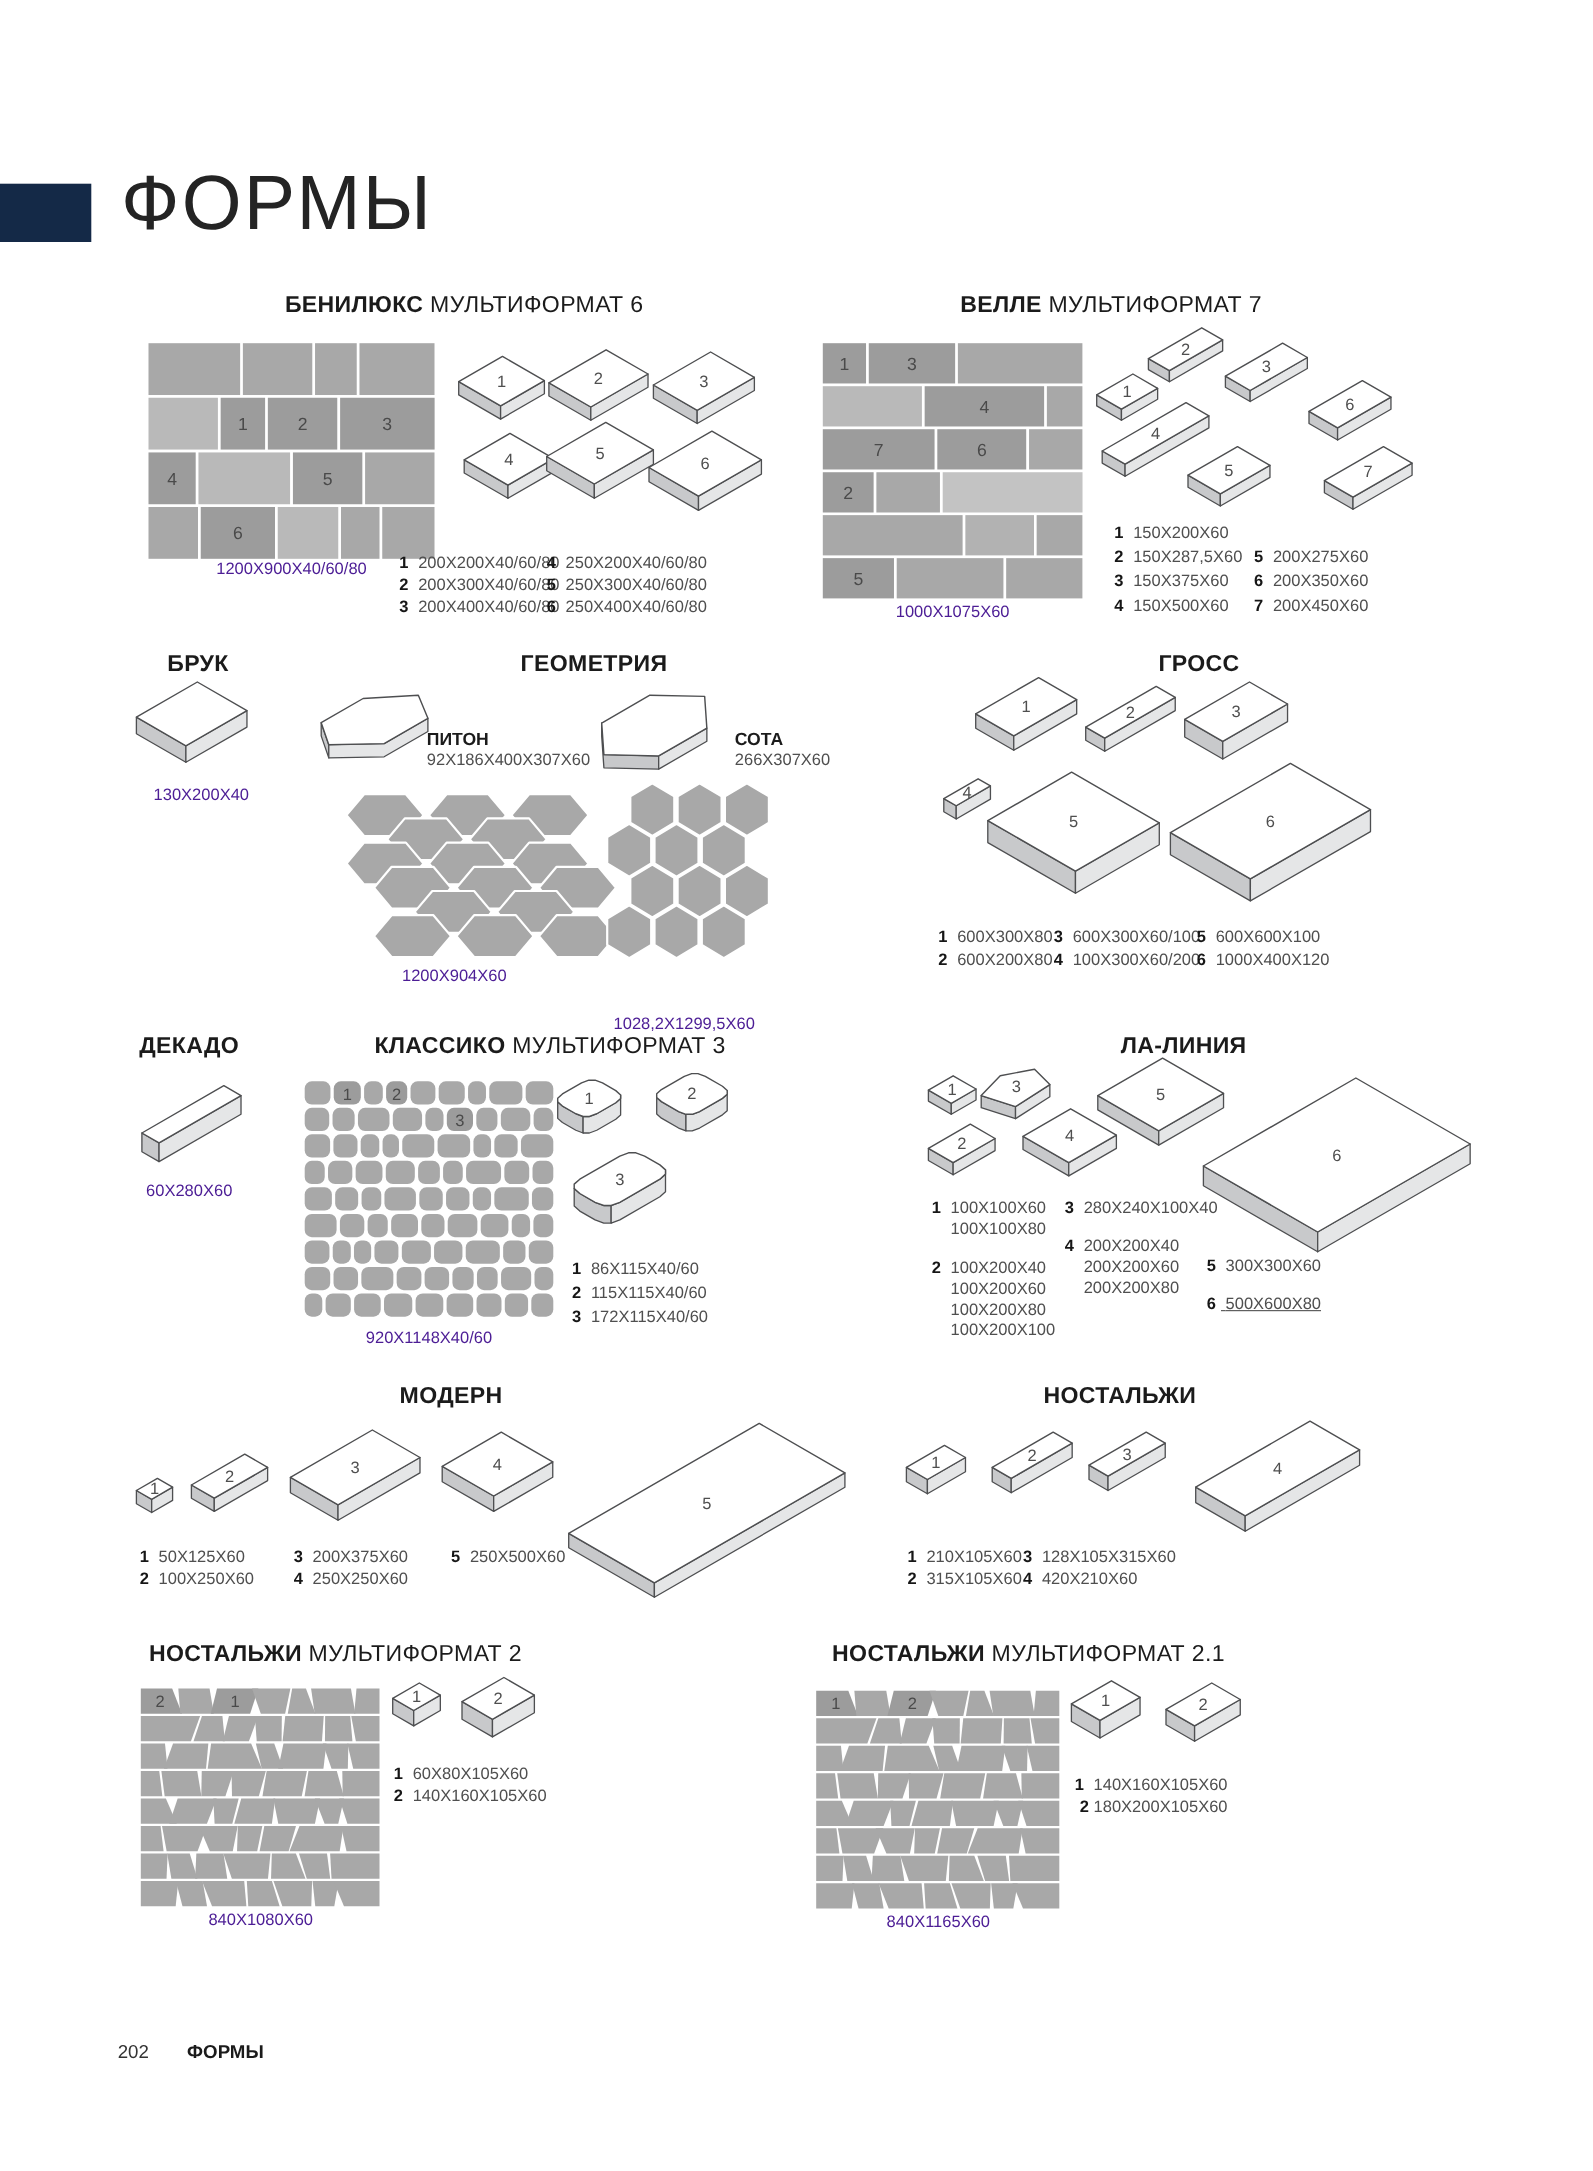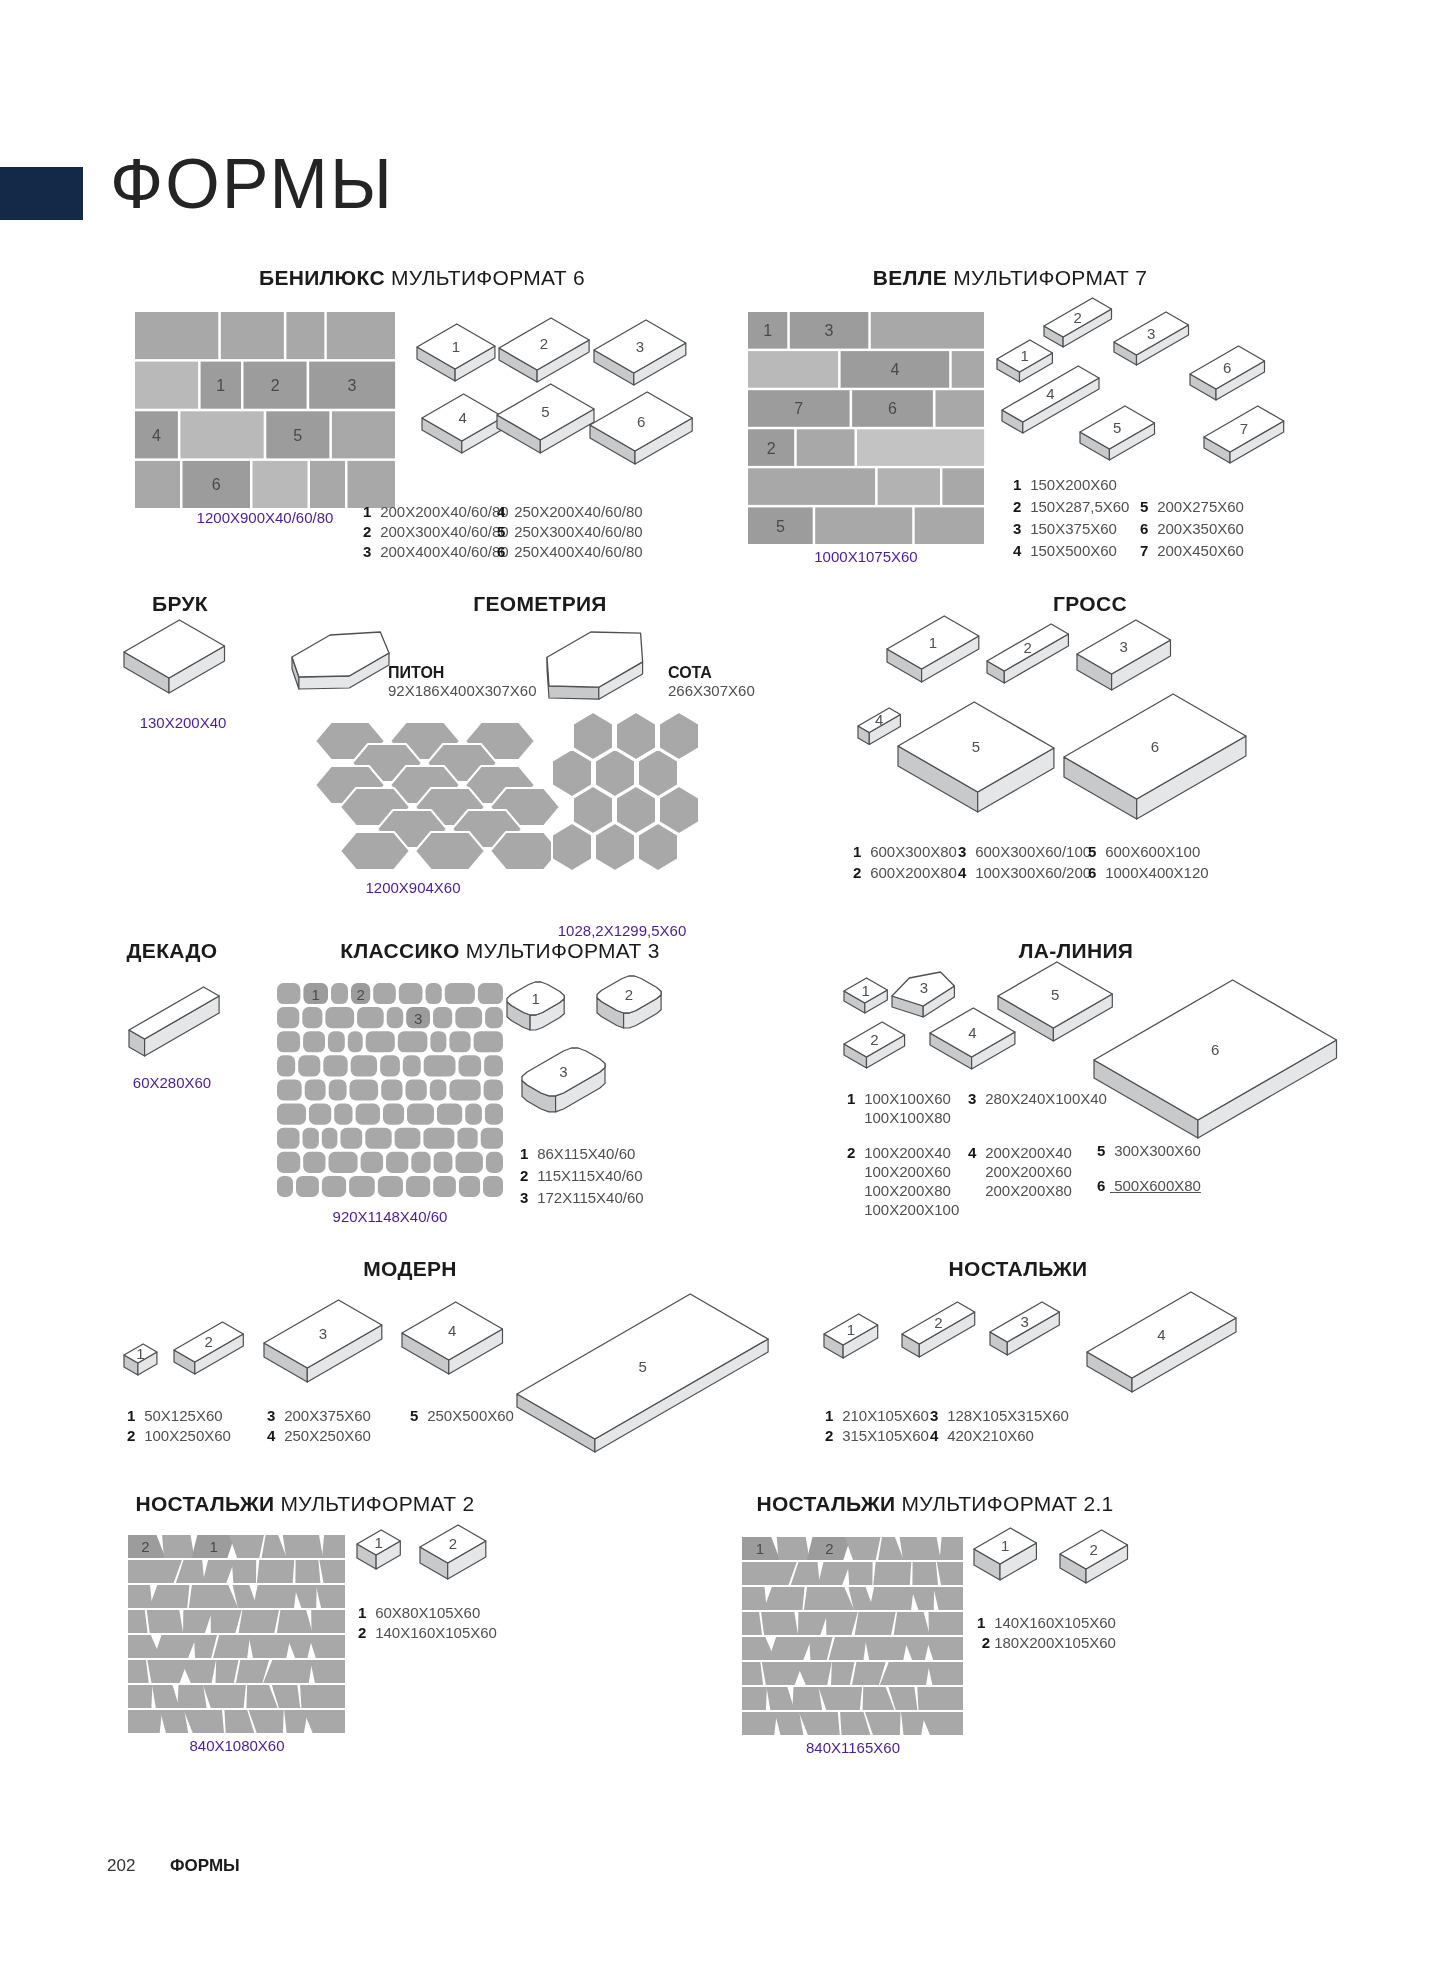--- a/index.html
+++ b/index.html
@@ -468,21 +468,21 @@
       <div class="spec-col" style="left: 847px; top: 1089px;">
         <div class="spec-line" style="line-height: 19px;"><b>1</b> <span>100X100X60</span></div>
         <div class="spec-line" style="line-height: 19px;"><b></b> <span>100X100X80</span></div>
         <div class="spec-line" style="line-height: 19px; margin-top: 16px;"><b>2</b> <span>100X200X40</span></div>
         <div class="spec-line" style="line-height: 19px;"><b></b> <span>100X200X60</span></div>
         <div class="spec-line" style="line-height: 19px;"><b></b> <span>100X200X80</span></div>
         <div class="spec-line" style="line-height: 19px;"><b></b> <span>100X200X100</span></div>
       </div>
       <div class="spec-col" style="left: 968px; top: 1089px;">
         <div class="spec-line" style="line-height: 19px;"><b>3</b> <span>280X240X100X40</span></div>
-        <div class="spec-line" style="line-height: 19px; margin-top: 35px;"><b>4</b> <span>200X200X40</span></div>
+        <div class="spec-line" style="line-height: 19px; margin-top: 15px;"><b>4</b> <span>200X200X40</span></div>
         <div class="spec-line" style="line-height: 19px;"><b></b> <span>200X200X60</span></div>
         <div class="spec-line" style="line-height: 19px;"><b></b> <span>200X200X80</span></div>
       </div>
       <div class="spec-col" style="left: 1097px; top: 1141px;">
         <div class="spec-line" style="line-height: 19px;"><b>5</b> <span>300X300X60</span></div>
         <div class="spec-line" style="line-height: 19px; margin-top: 16px; text-decoration: underline;"><b>6</b> <span>500X600X80</span></div>
       </div>
     </section>
   <section>
       <div class="sec-head" style="left: 410px; top: 1257px; position: absolute;"><b>МОДЕРН</b><span></span></div>

